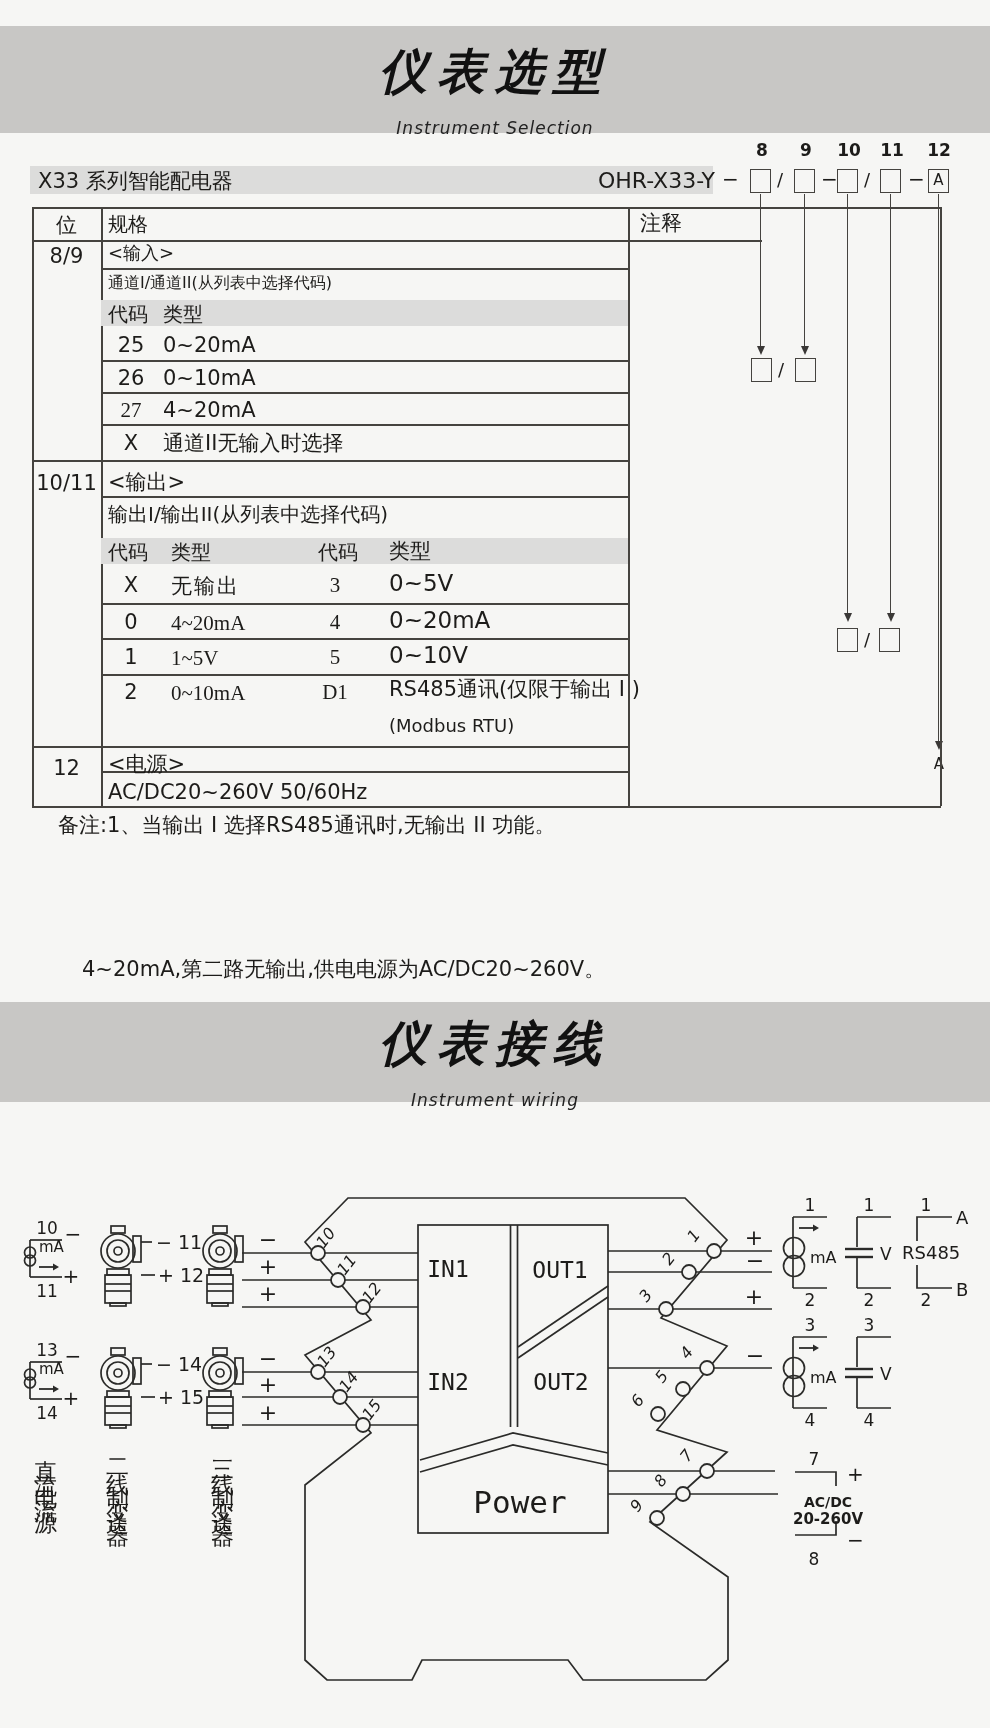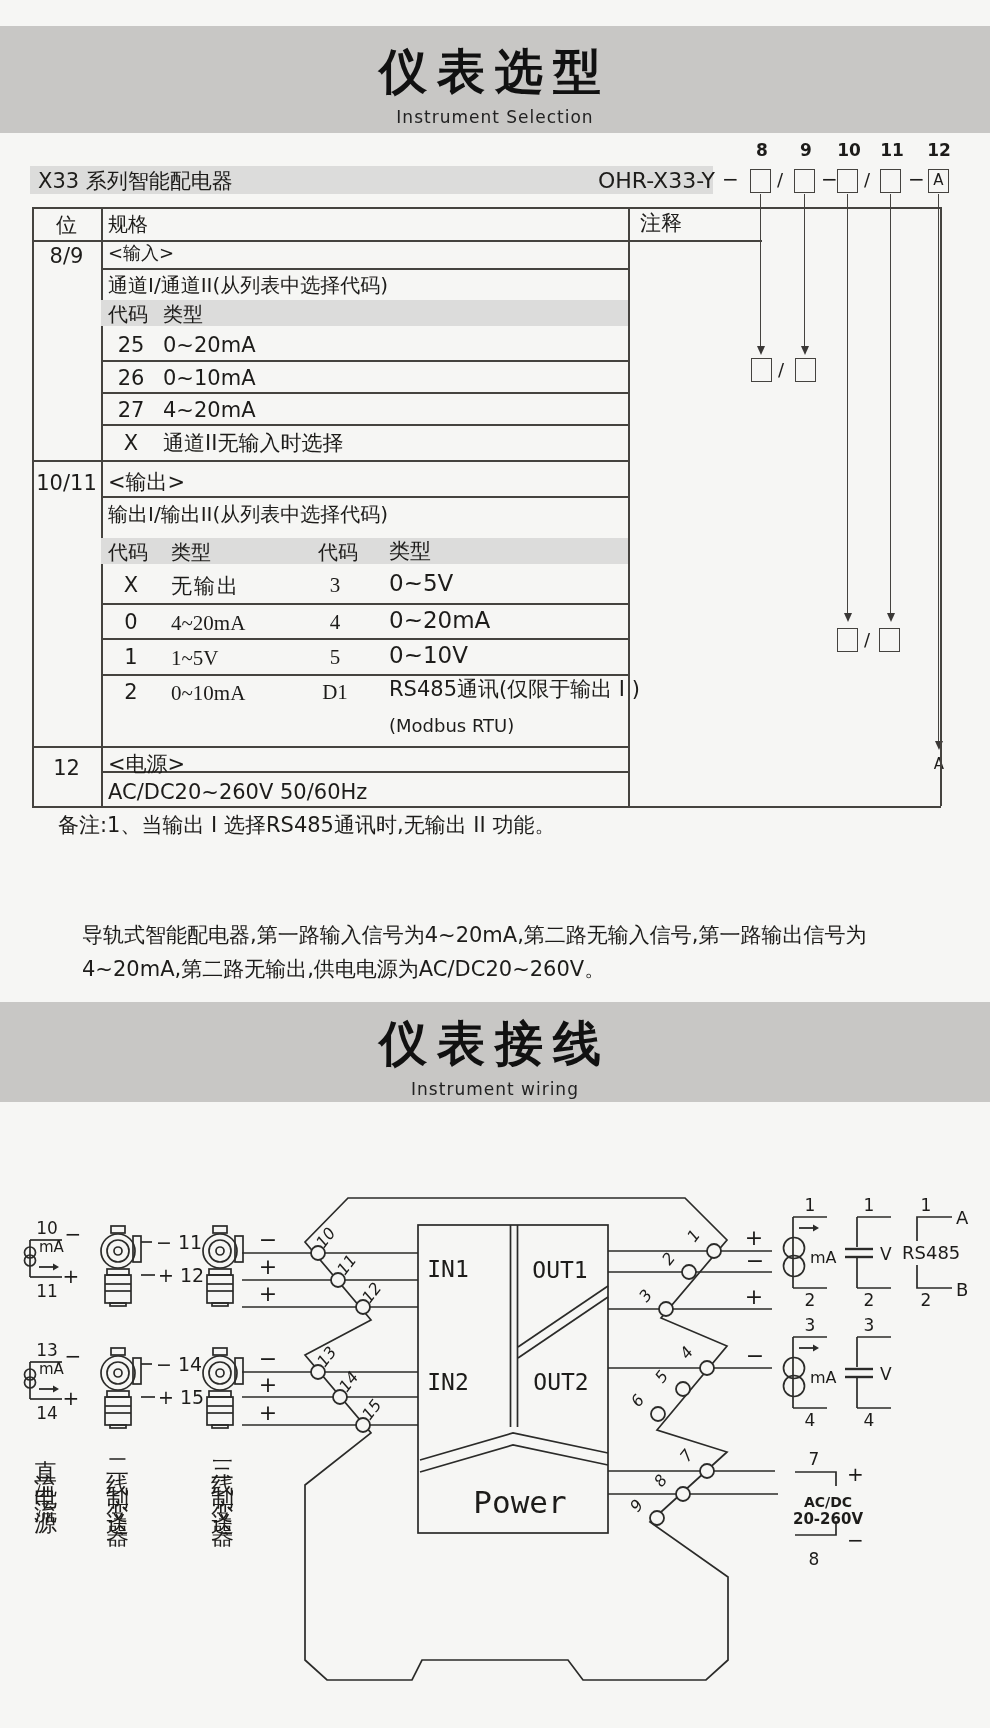--- a/index.html
+++ b/index.html
@@ -1,21 +1,21 @@
 <!DOCTYPE html>
 <html><head>
 <meta charset="utf-8">
 <style>
   html,body{margin:0;padding:0;background:#e8e8e6;}
   .page{position:relative;width:990px;height:1728px;background:#f6f6f4;overflow:hidden;
         font-family:"DejaVu Sans","Liberation Sans",sans-serif;color:#1d1c1a;}
   .abs{position:absolute;}
-  .banner{position:absolute;left:0;width:990px;background:#c8c7c5;text-align:center;}
+  .banner{position:absolute;left:0;width:990px;background:#c8c7c5;text-align:center;font-style:italic;}
   .banner .bt{font-size:48px;font-weight:bold;letter-spacing:10px;color:#111;}
-  .banner .bs{font-size:17px;color:#222;margin-top:3px;letter-spacing:1px;}
+  .banner .bs{font-size:17px;color:#222;margin-top:14px;letter-spacing:1px;}
   .t{position:absolute;white-space:nowrap;line-height:1.15;}
   .ser{font-family:"Liberation Serif","DejaVu Serif",serif;}
   .hl{position:absolute;height:1.6px;background:#45433f;}
   .vl{position:absolute;width:1.6px;background:#45433f;}
   .band{position:absolute;background:#dcdcdb;}
   .cbox{position:absolute;width:21px;height:24px;border:1.6px solid #45433f;box-sizing:border-box;
         text-align:center;font-size:15px;line-height:21px;}
   .aline{position:absolute;width:1.3px;background:#45433f;}
   .ahead{position:absolute;width:0;height:0;border-left:4px solid transparent;
          border-right:4px solid transparent;border-top:9px solid #3a3836;}
@@ -94,30 +94,30 @@
   <div class="hl" style="left:101px;top:638px;width:527px;"></div>
   <div class="hl" style="left:101px;top:674px;width:527px;"></div>
   <div class="hl" style="left:101px;top:771px;width:527px;"></div>
 
   <div class="t" style="left:32px;top:213px;width:69px;text-align:center;font-size:21px;">位</div>
   <div class="t" style="left:108px;top:213px;font-size:20px;">规格</div>
   <div class="t" style="left:640px;top:211px;font-size:21px;">注释</div>
 
   <div class="t" style="left:32px;top:244px;width:69px;text-align:center;font-size:21px;">8/9</div>
   <div class="t" style="left:108px;top:243px;font-size:18px;">&lt;输入&gt;</div>
-  <div class="t" style="left:108px;top:274px;font-size:20px;">通道I/通道II(从列表中选择代码)</div>
+  <div class="t" style="left:108px;top:274px;font-size:16px;">通道I/通道II(从列表中选择代码)</div>
   <div class="band" style="left:101px;top:300px;width:527px;height:26px;"></div>
   <div class="t" style="left:108px;top:303px;font-size:20px;">代码</div>
   <div class="t" style="left:163px;top:303px;font-size:20px;">类型</div>
 
   <div class="t" style="left:106px;top:333px;width:50px;text-align:center;font-size:21px;">25</div>
   <div class="t" style="left:163px;top:333px;font-size:21px;">0~20mA</div>
   <div class="t" style="left:106px;top:366px;width:50px;text-align:center;font-size:21px;">26</div>
   <div class="t" style="left:163px;top:366px;font-size:21px;">0~10mA</div>
-  <div class="t" style="left:106px;top:398px;width:50px;text-align:center;font-size:21px;">27</div>
+  <div class="t" style="left:106px;top:398px;width:50px;text-align:center;font-size:21px;font-family:Liberation Serif, serif;">27</div>
   <div class="t" style="left:163px;top:398px;font-size:21px;">4~20mA</div>
   <div class="t" style="left:106px;top:431px;width:50px;text-align:center;font-size:21px;">X</div>
   <div class="t" style="left:163px;top:431px;font-size:21px;">通道II无输入时选择</div>
 
   <div class="t" style="left:32px;top:471px;width:69px;text-align:center;font-size:21px;">10/11</div>
   <div class="t" style="left:108px;top:470px;font-size:21px;">&lt;输出&gt;</div>
   <div class="t" style="left:108px;top:503px;font-size:20px;">输出I/输出II(从列表中选择代码)</div>
   <div class="band" style="left:101px;top:538px;width:527px;height:26px;"></div>
   <div class="t" style="left:108px;top:541px;font-size:20px;">代码</div>
   <div class="t" style="left:171px;top:541px;font-size:20px;">类型</div>
@@ -143,21 +143,20 @@
   <div class="t ser" style="left:171px;top:681px;font-size:21px;">0~10mA</div>
   <div class="t ser" style="left:315px;top:680px;width:40px;text-align:center;font-size:21px;">D1</div>
   <div class="t" style="left:389px;top:677px;font-size:21px;">RS485通讯(仅限于输出 I )</div>
   <div class="t" style="left:389px;top:716px;font-size:18px;">(Modbus RTU)</div>
 
   <div class="t" style="left:32px;top:756px;width:69px;text-align:center;font-size:21px;">12</div>
   <div class="t" style="left:108px;top:752px;font-size:21px;">&lt;电源&gt;</div>
   <div class="t" style="left:108px;top:780px;font-size:21px;">AC/DC20~260V 50/60Hz</div>
 
   <div class="t" style="left:58px;top:813px;font-size:21px;">备注:1、当输出 I 选择RS485通讯时,无输出 II 功能。</div>
-  <div class="t" style="left:82px;top:923px;font-size:21px;">导轨式智能配电器,第一路输入信号为4~20mA,第二路无输入信号,第一路输出信号为</div>
   <div class="t" style="left:82px;top:957px;font-size:21px;">4~20mA,第二路无输出,供电电源为AC/DC20~260V。</div>
 
   <div class="banner" style="top:1002px;height:100px;">
     <div class="bt" style="margin-top:10px;">仪表接线</div>
     <div class="bs">Instrument wiring</div>
   </div>
 
   <svg class="abs" style="left:0;top:1100px;" width="990" height="628" viewBox="0 0 990 628">
     <defs>
       <g id="xmtr" stroke="#2b2b29" stroke-width="1.7" fill="none">

